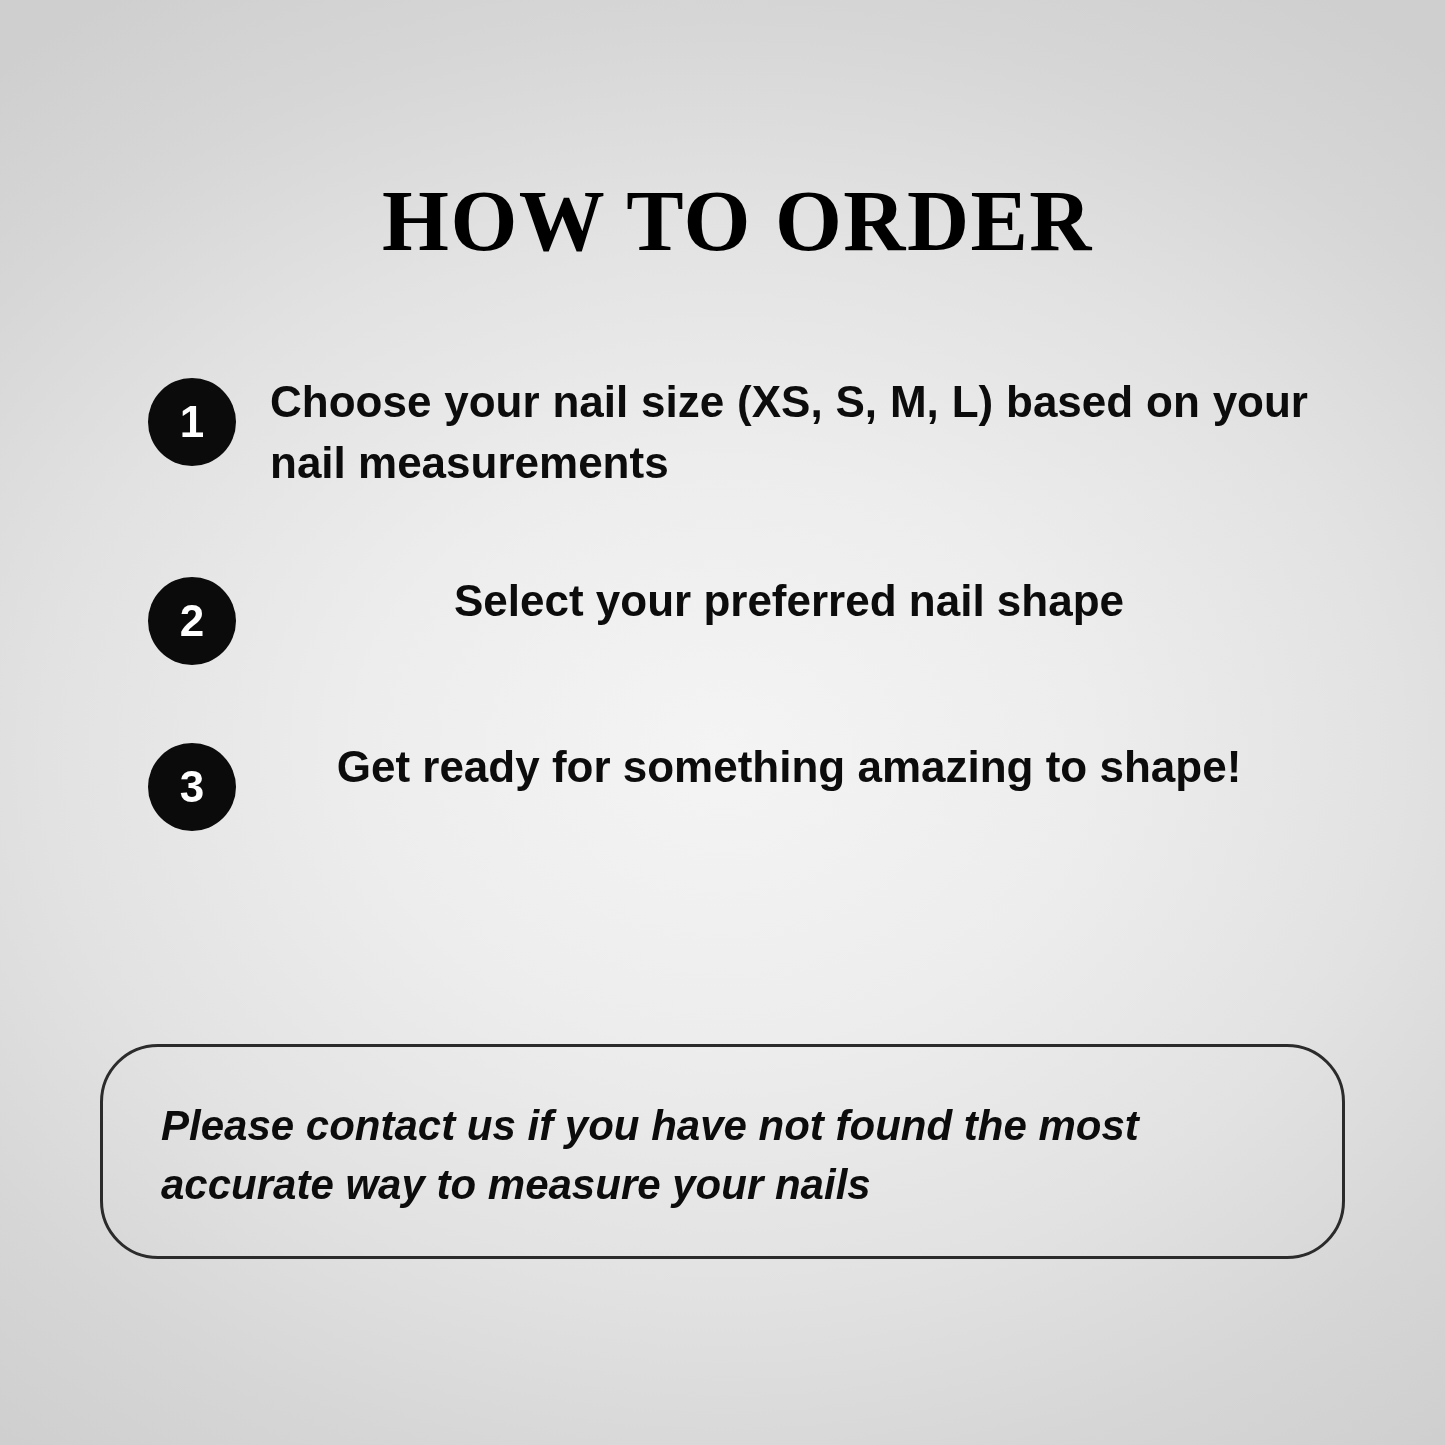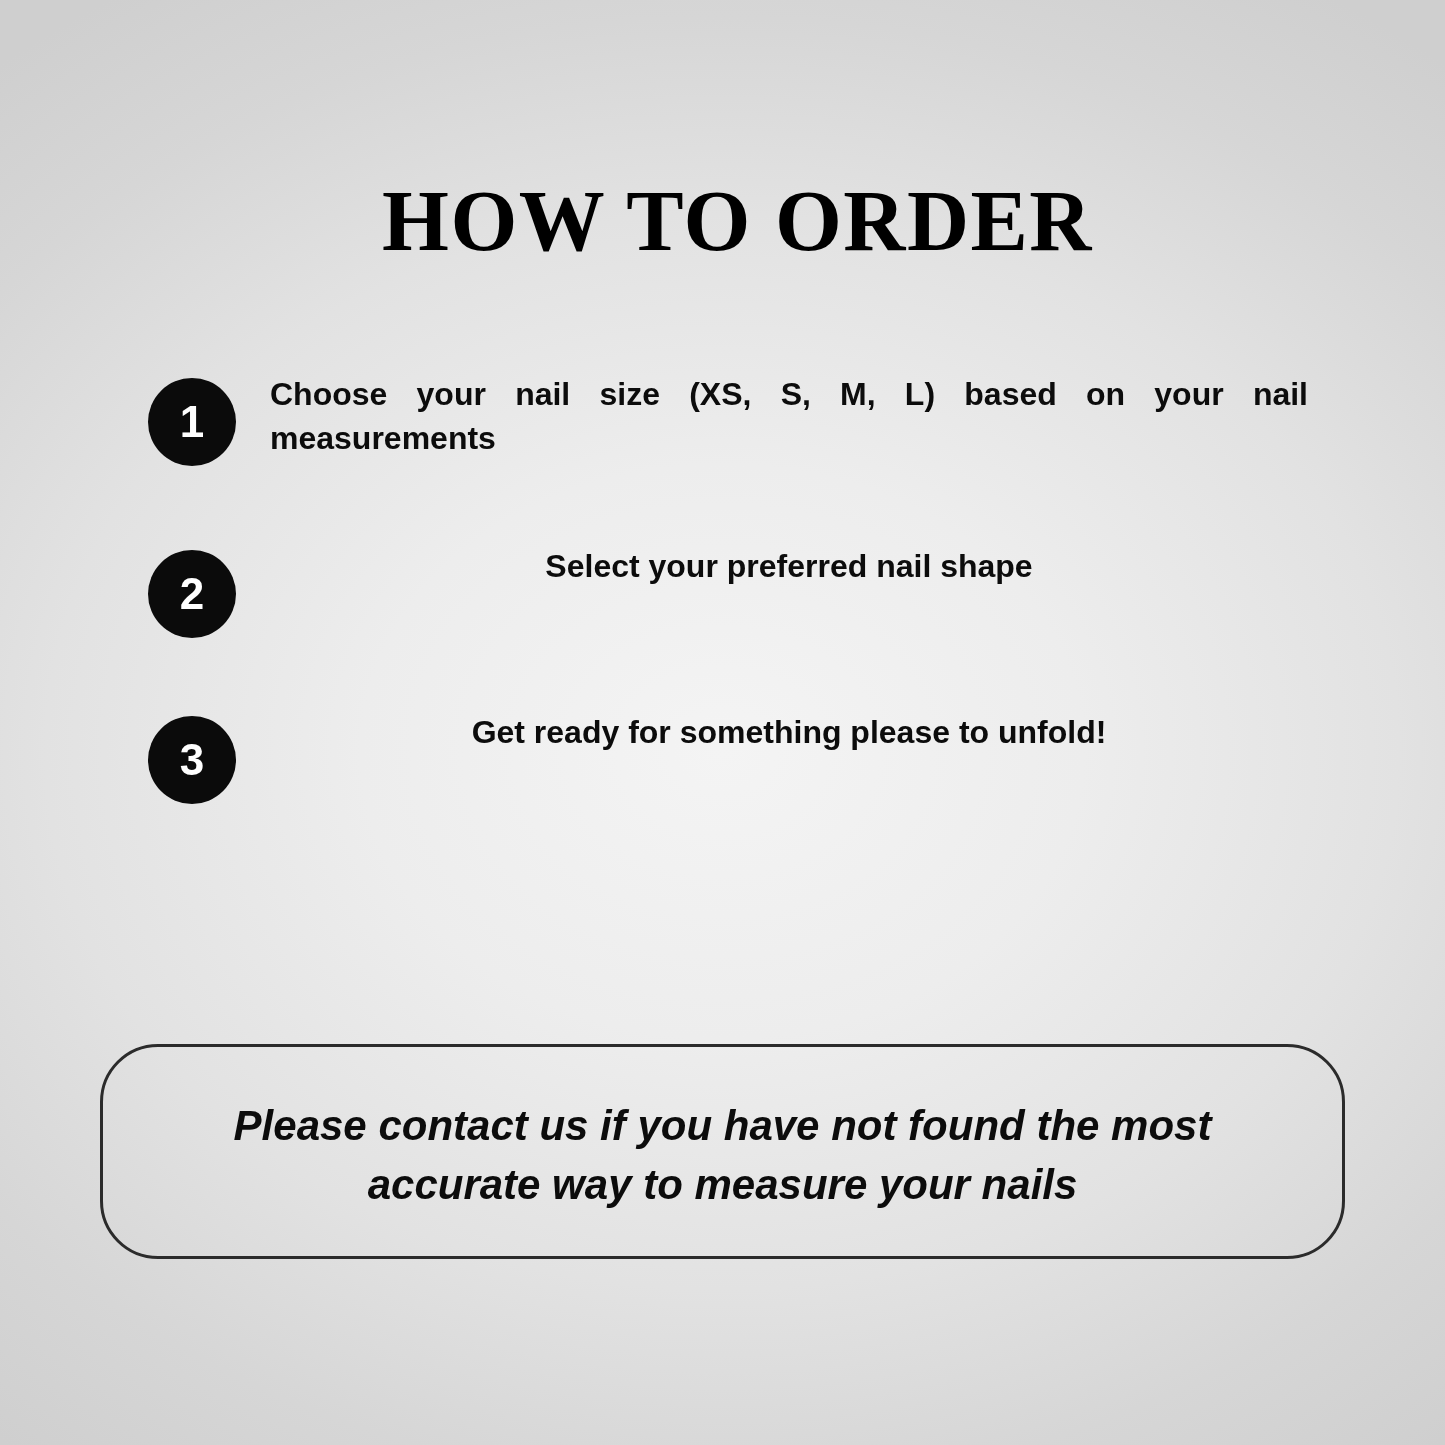--- a/index.html
+++ b/index.html
@@ -65,21 +65,21 @@
     font-family: "Liberation Sans", sans-serif;
     margin-top: 6px;
   }
 
   .step-body {
     margin-left: 34px;
     flex: 1 1 auto;
   }
 
   .step-text {
-    font-size: 32px;
+    font-size: 44px;
     font-weight: bold;
     color: #0c0c0c;
     line-height: 1.38;
     text-align: justify;
     text-justify: inter-word;
   }
 
   .step-text.nojust {
     text-align: center;
   }
@@ -109,21 +109,21 @@
     display: flex;
     align-items: center;
     justify-content: center;
   }
 
   .note-text {
     font-size: 42px;
     font-weight: bold;
     font-style: italic;
     color: #0c0c0c;
-    text-align: center;
+    text-align: left;
     line-height: 1.4;
     padding: 0 58px;
     margin-top: 8px;
   }
 </style>
 </head>
 <body>
 
 <div class="page">
 
@@ -145,21 +145,21 @@
       <div class="step-body">
         <div class="step-text nojust">Select your preferred nail shape</div>
       </div>
     </div>
 
     <div class="gap-2"></div>
 
     <div class="step">
       <div class="step-badge">3</div>
       <div class="step-body">
-        <div class="step-text nojust">Get ready for something please to unfold!</div>
+        <div class="step-text nojust">Get ready for something amazing to shape!</div>
       </div>
     </div>
 
   </div>
 
   <div class="note-box">
     <div class="note-text">Please contact us if you have not found the most accurate way to measure your nails</div>
   </div>
 
 </div>

